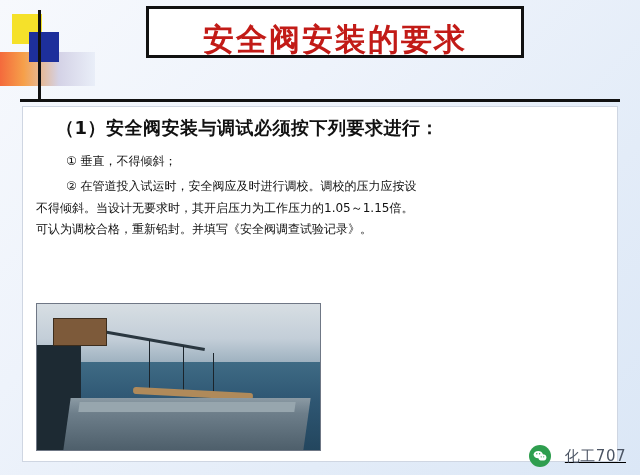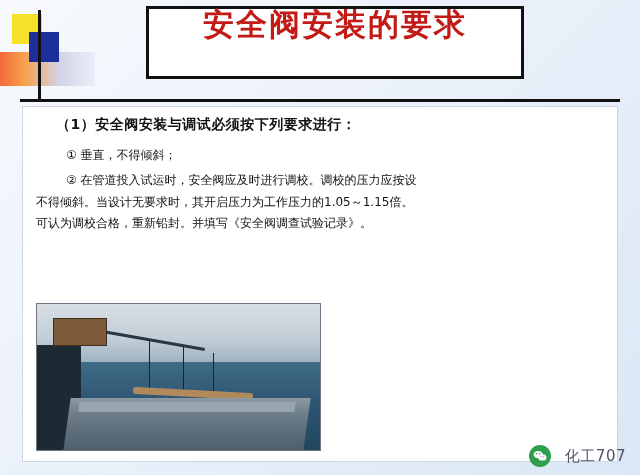--- a/index.html
+++ b/index.html
@@ -58,25 +58,25 @@
     width: 600px;
     height: 3px;
     background: #111111;
   }
   
   #title-box {
     position: absolute;
     left: 146px;
     top: 6px;
     width: 378px;
-    height: 73px;
+    height: 52px;
     background: #ffffff;
     border: 3px solid #111111;
     display: flex;
-    align-items: flex-start;
+    align-items: flex-end;
     justify-content: center;
     box-sizing: border-box;
   }
   #title-text {
     font-family: "DejaVu Sans", sans-serif;
     font-weight: bold;
     font-size: 31px;
     letter-spacing: 2px;
     color: #c21b17;
     line-height: 1;
@@ -94,21 +94,21 @@
     box-sizing: border-box;
   }
   #body-text {
     position: absolute;
     left: 36px;
     top: 116px;
     width: 572px;
   }
   .line-heading {
     font-family: "DejaVu Sans", sans-serif;
-    font-size: 14px;
+    font-size: 18px;
     font-weight: bold;
     color: #111111;
     margin: 0 0 12px 20px;
     letter-spacing: 0.5px;
   }
   .item {
     font-family: "DejaVu Sans", sans-serif;
     font-size: 12px;
     color: #111111;
     line-height: 1.62;
@@ -193,20 +193,21 @@
     transform: skewX(-8deg);
   }
   
   #footer-brand {
     position: absolute;
     right: 14px;
     bottom: 8px;
     display: flex;
     align-items: center;
     gap: 14px;
+    text-decoration: underline;
   }
   #brand-mark {
     width: 22px;
     height: 22px;
     border-radius: 50%;
     background: #2f9e4f;
     display: flex;
     align-items: center;
     justify-content: center;
   }

